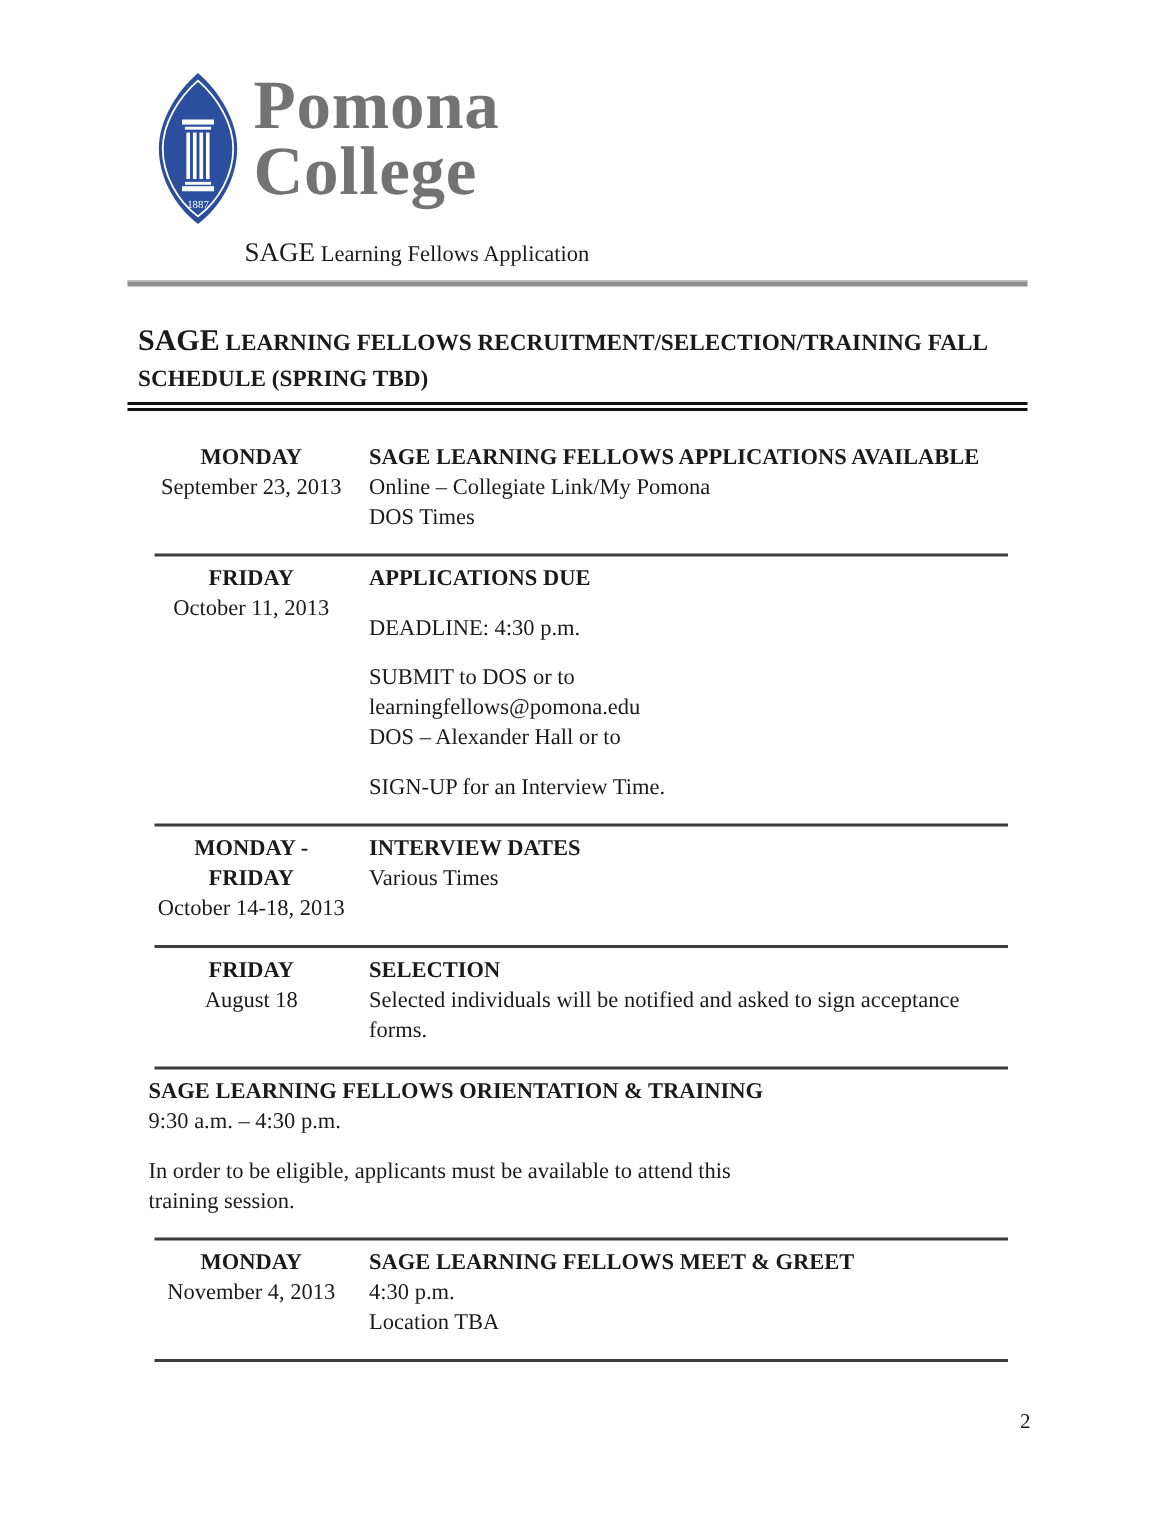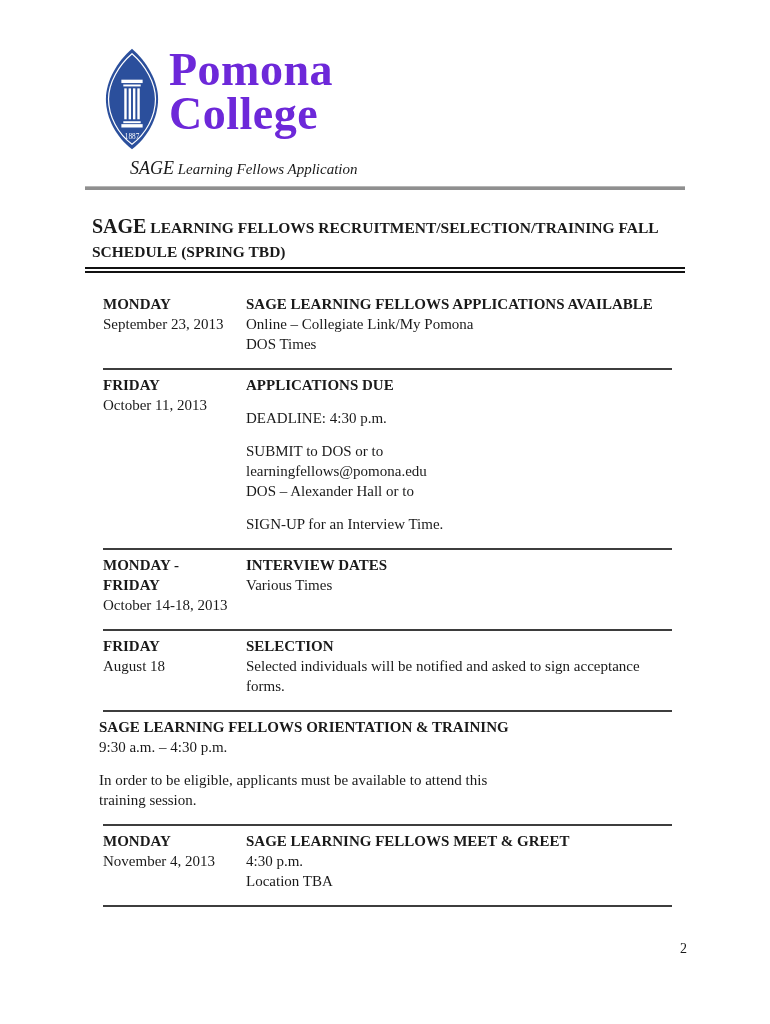--- a/index.html
+++ b/index.html
@@ -8,39 +8,39 @@
     width:770px; height:1024px; position:relative; overflow:hidden;
     font-family:"Liberation Serif", serif; color:#1a1a1a;
   }
   .page { position:absolute; inset:0; padding:0 85px; }
 
   
   .logo-row { display:flex; align-items:flex-start; margin-top:46px; margin-left:18px; }
   .seal { width:58px; height:106px; flex:0 0 auto; }
   .wordmark {
     margin-left:8px; margin-top:2px;
-    color:#6d28d9; font-weight:bold; font-size:46px; line-height:44px;
+    color:#737373; font-weight:bold; font-size:46px; line-height:44px;
     letter-spacing:0.5px;
   }
-  .subtitle { margin-left:45px; margin-top:6px; font-size:15px; line-height:20px;font-style:italic; }
+  .subtitle { margin-left:78px; margin-top:6px; font-size:15px; line-height:20px; }
   .subtitle .sage-sub { font-size:18px; }
   .header-rule { margin-top:7px; height:4px; background:#8f8f8f; border-top:1px solid #b5b5b5; }
 
   
   .doc-title {
     margin-top:24px; padding-left:7px;
     font-weight:bold; font-size:15.5px; line-height:24px;
   }
   .doc-title .sage-title { font-size:20px; }
   .title-rule { margin-top:3px; height:6px; border-top:2px solid #111; border-bottom:2px solid #111; }
 
   
   .schedule { margin-top:16px; font-size:15px; }
   .sched-row { display:flex; padding:5px 0 14px 0; }
-  .col-left { margin-left:18px; width:129px; text-align:left; flex:0 0 auto; line-height:20px;font-family:Liberation Serif, serif; }
+  .col-left { margin-left:18px; width:129px; text-align:center; flex:0 0 auto; line-height:20px;font-family:Liberation Serif, serif; }
   .col-left .day { font-weight:bold; }
   .col-right { margin-left:14px; width:412px; line-height:20px; }
   .col-right .heading { font-weight:bold; }
   .line.bold { font-weight:normal; }
   .gap-top { margin-top:13px; }
   .row-rule { margin-left:18px; width:569px; height:0; border-top:2px solid #3d3d3d; }
 
   .page-number { position:absolute; right:83px; top:941px; font-size:14px; }
 </style>
 </head>

